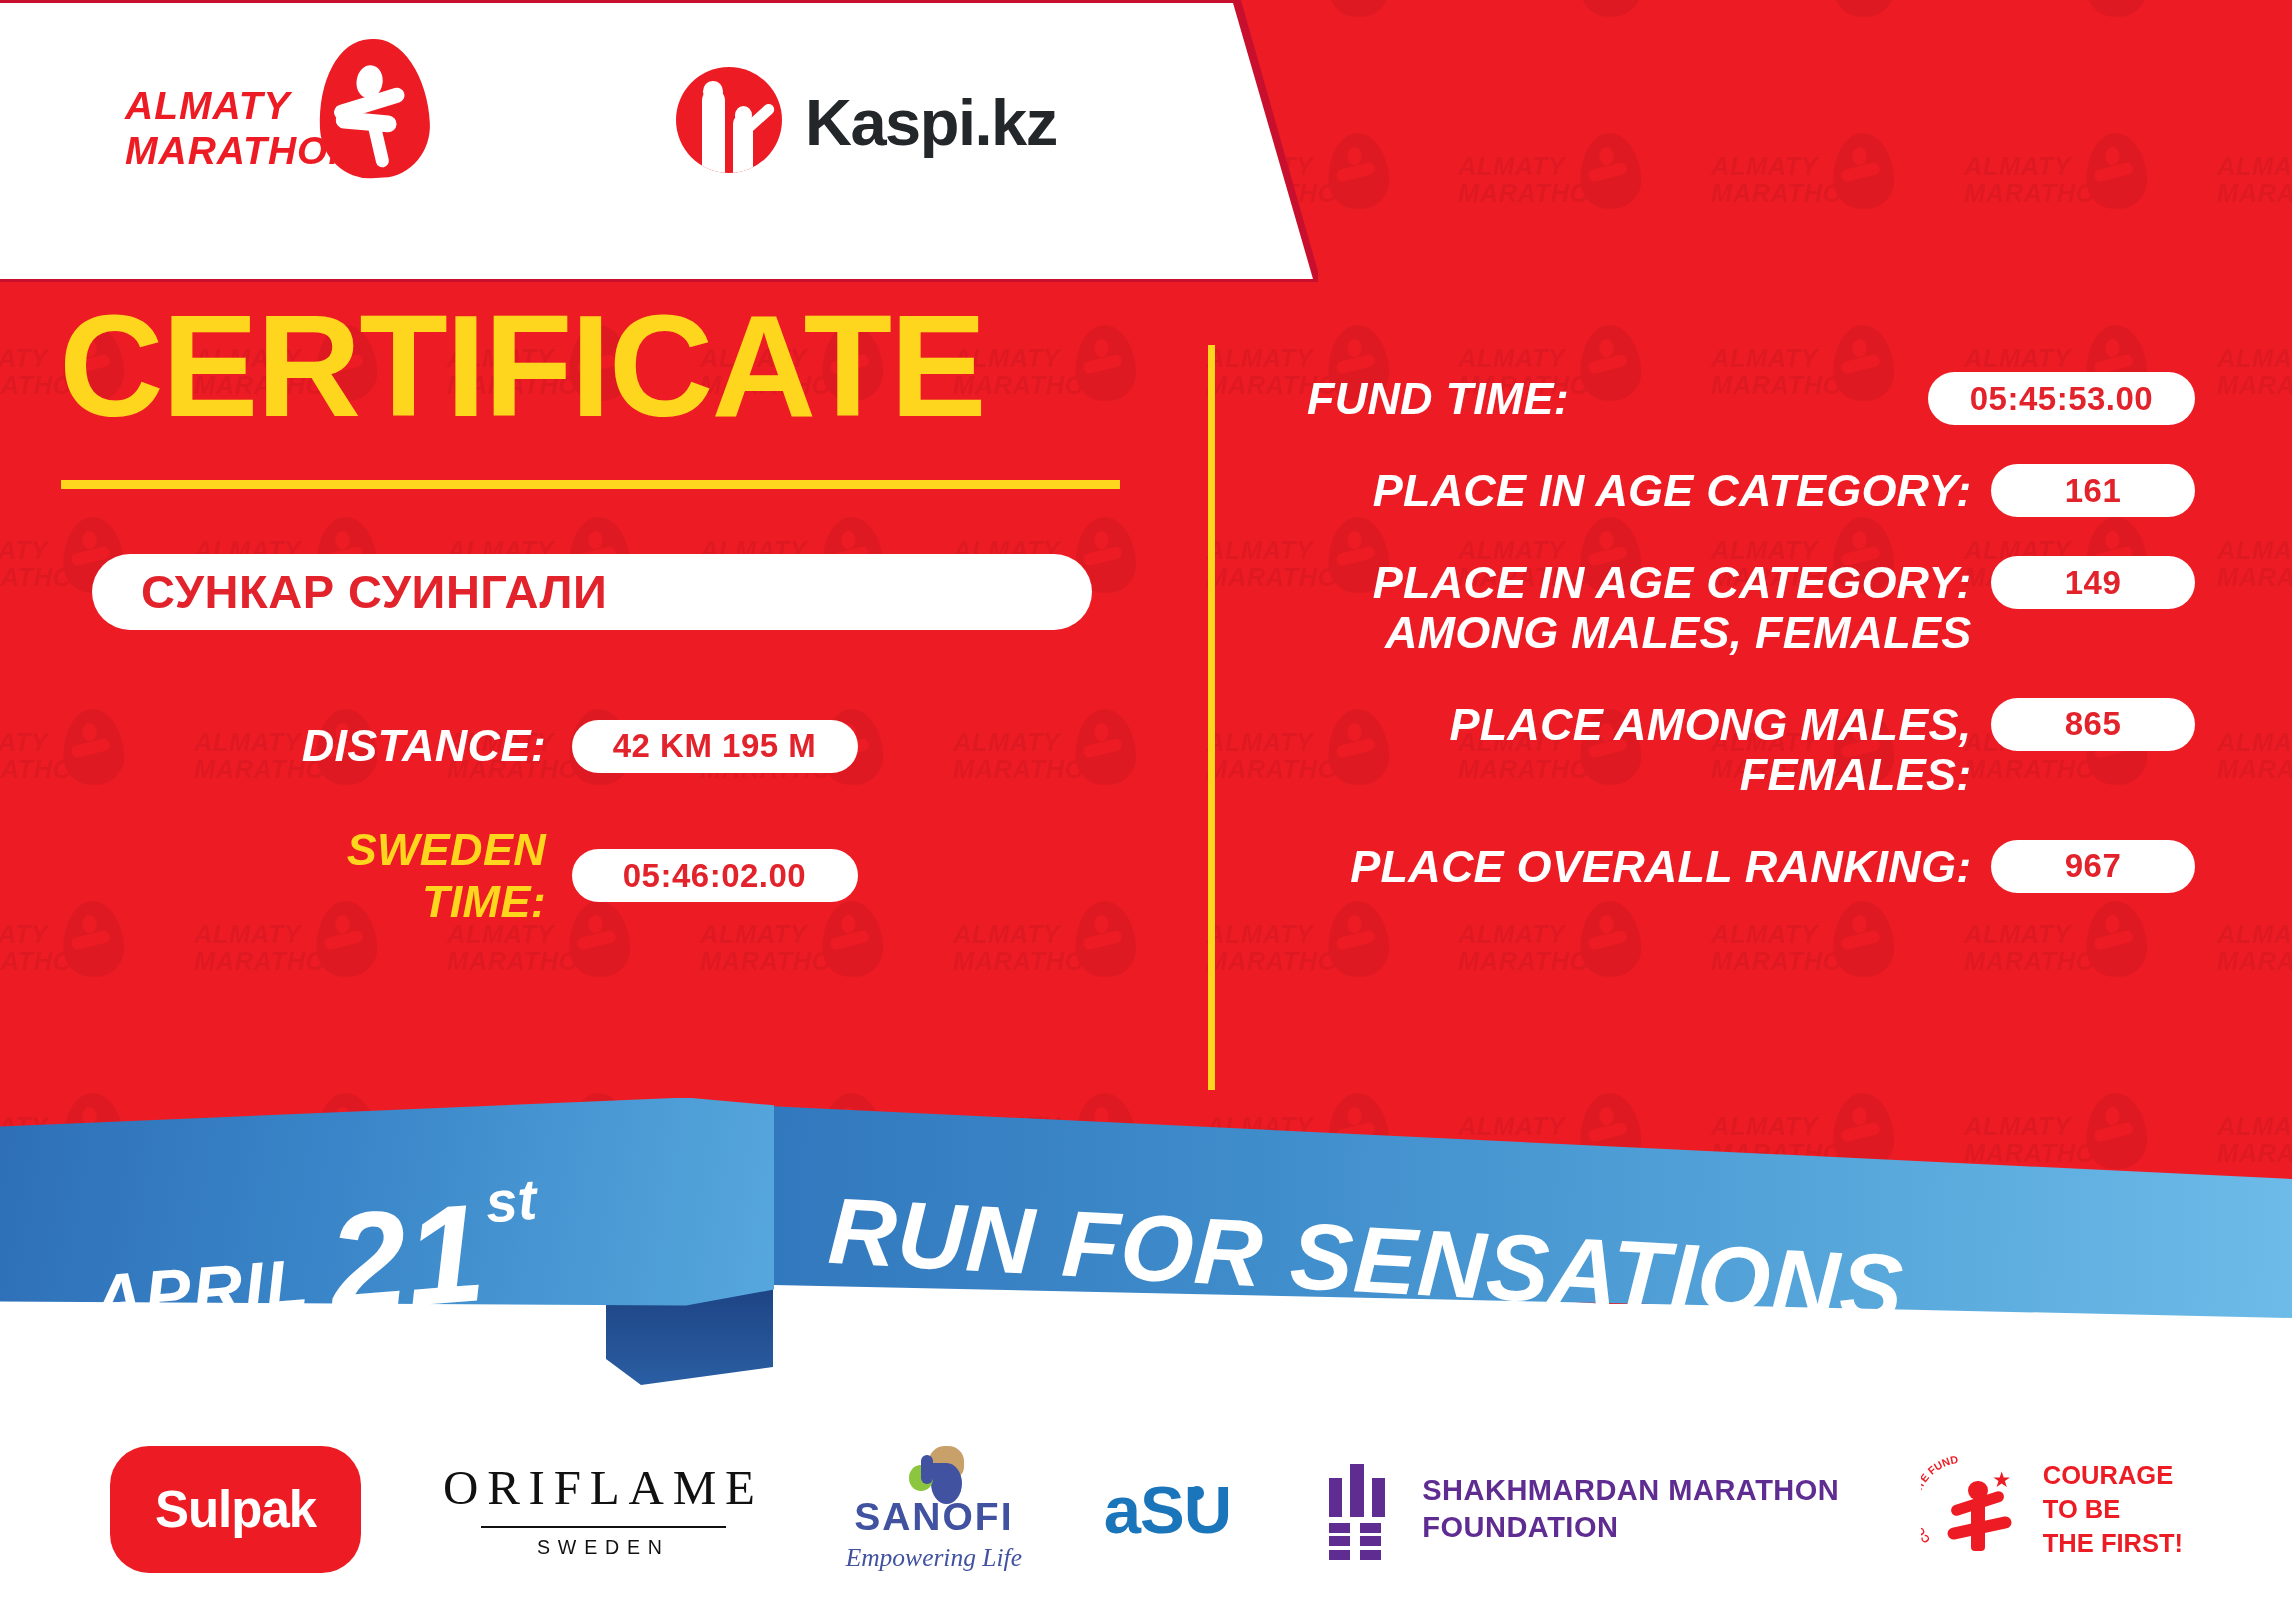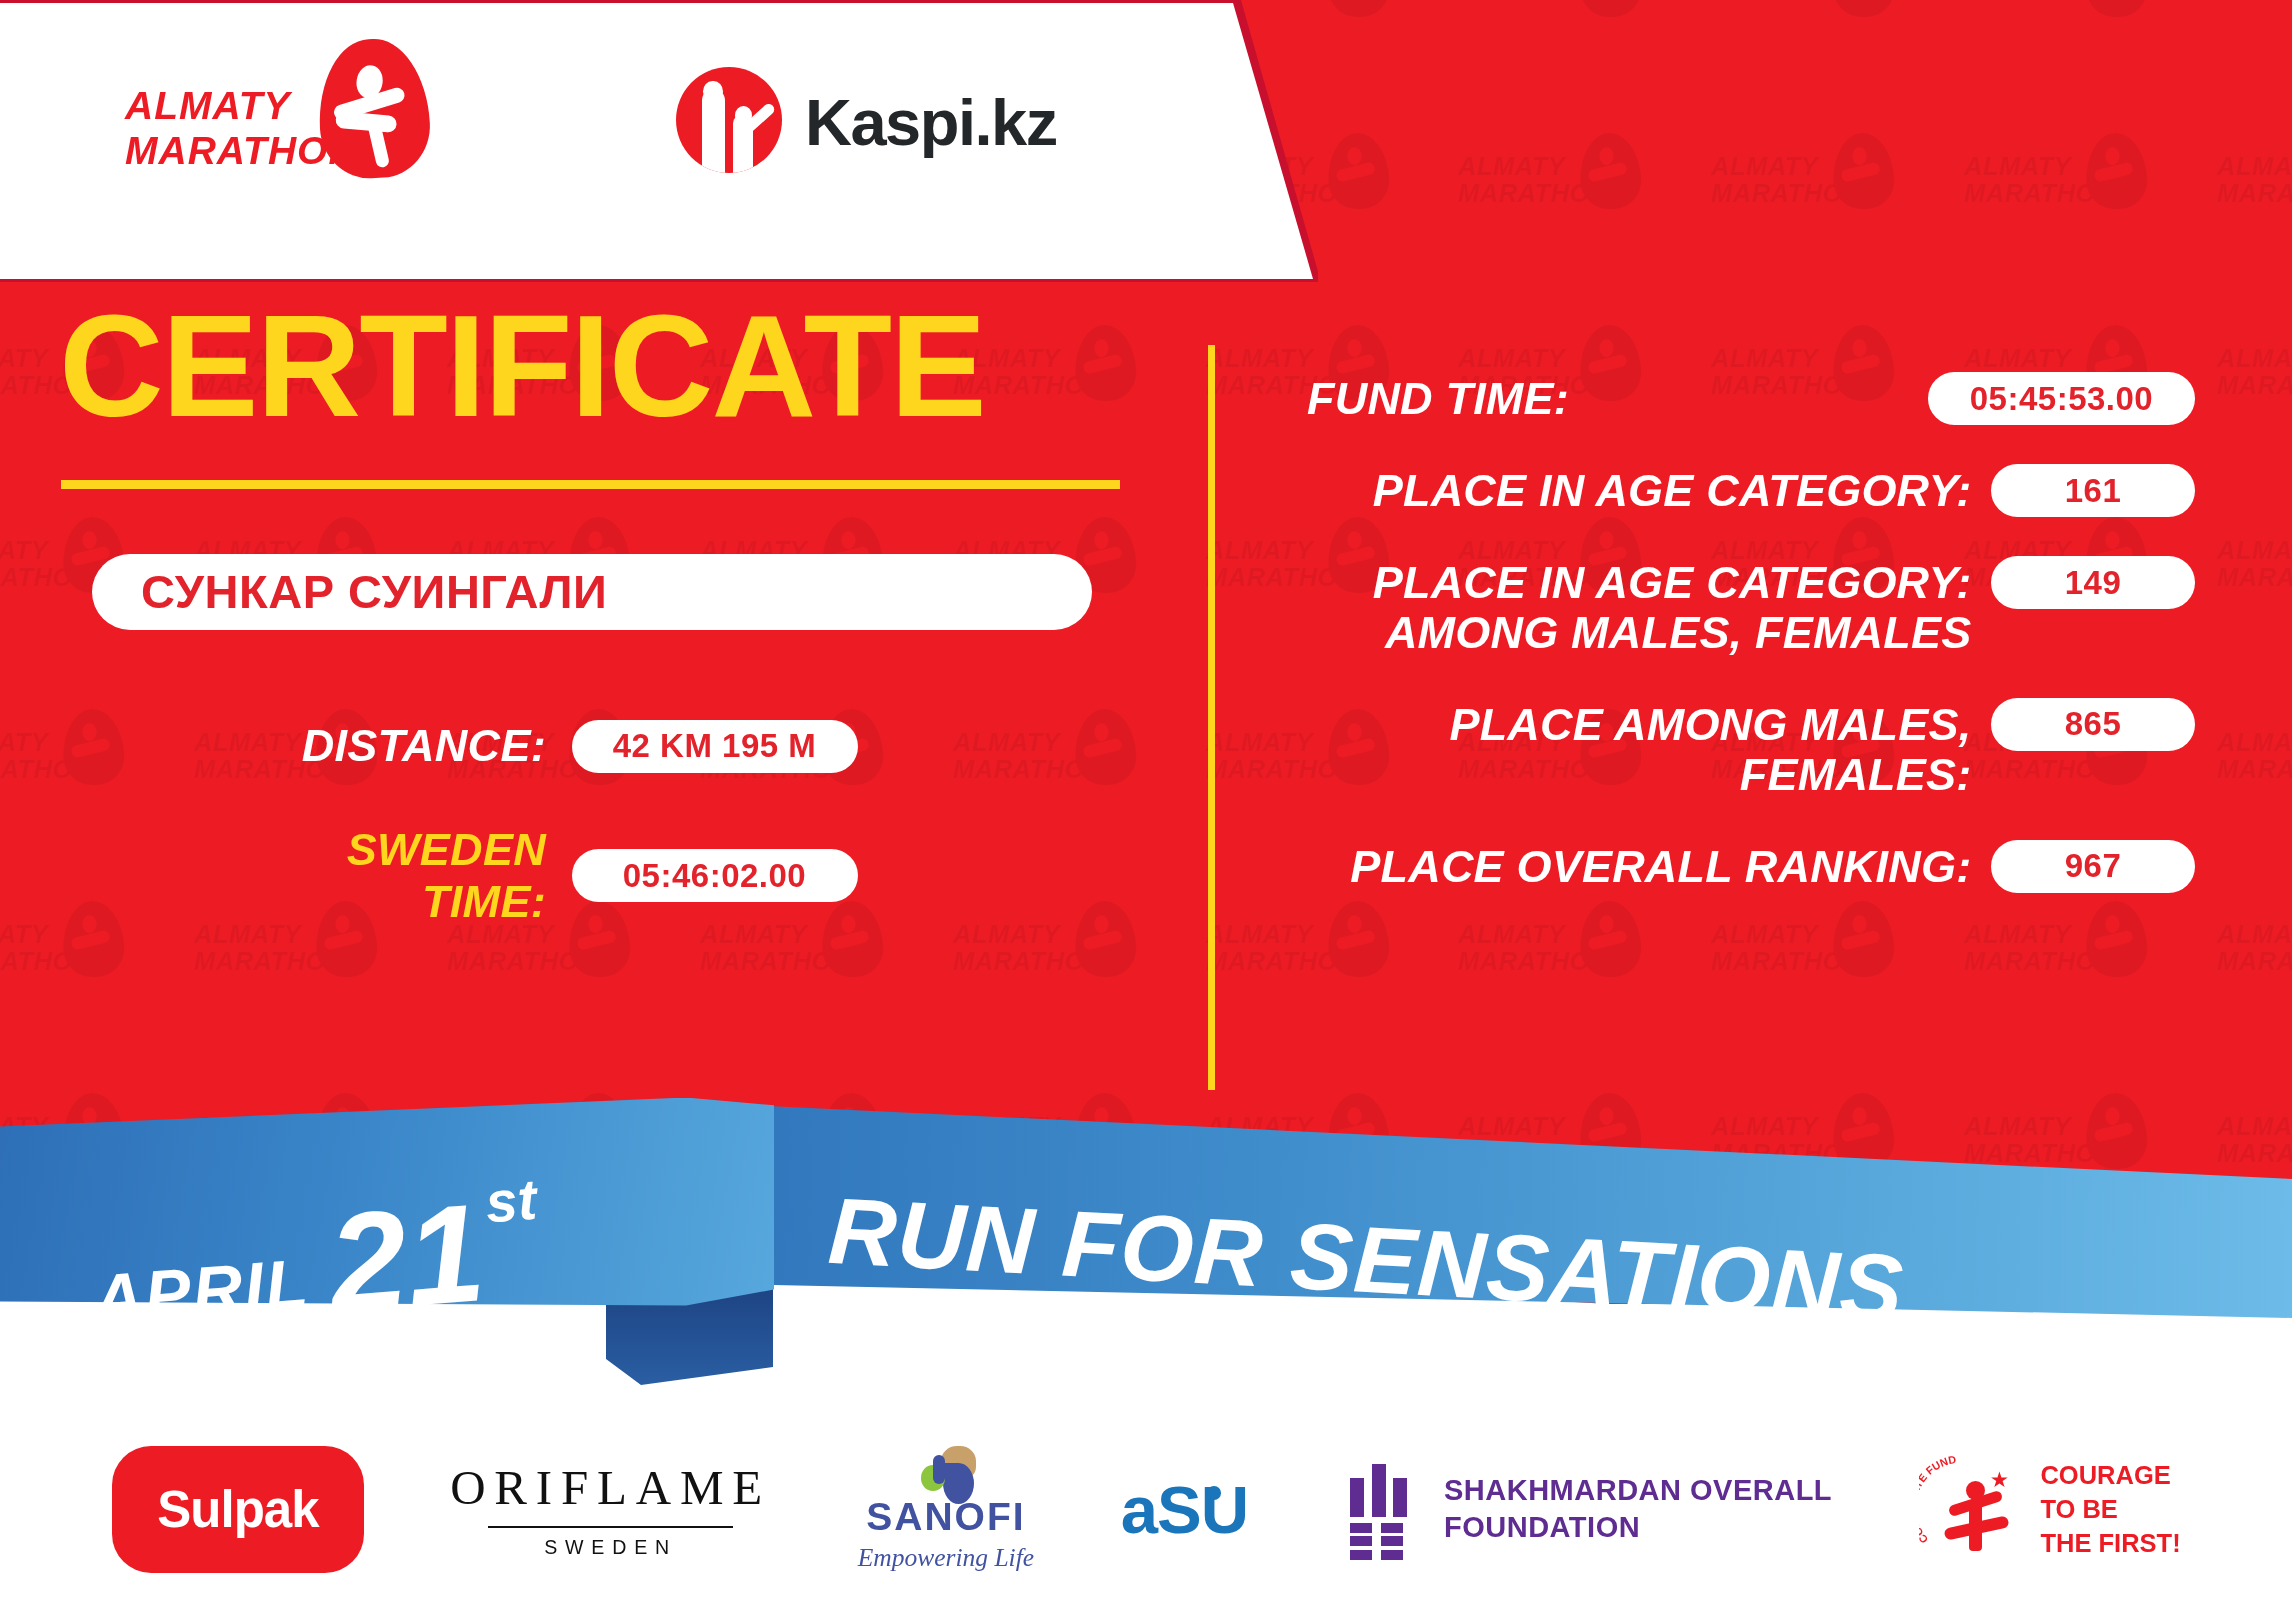--- a/index.html
+++ b/index.html
@@ -912,21 +912,21 @@
         <i class="b2"></i>
         <i class="b3"></i>
       <i class="r1"></i>
         <i class="r2"></i>
         <i class="r3"></i>
         <i class="r4"></i>
         <i class="r5"></i>
         <i class="r6"></i>
     </div>
     <div class="txt">
-      <span>SHAKHMARDAN OVERALL</span><br>
+      <span>SHAKHMARDAN MARATHON</span><br>
       <span>FOUNDATION</span>
     </div>
   </div>
 
   <div class="sponsor sp-courage">
     <div class="courage-mark">
       <svg class="arctext" viewBox="0 0 110 110">
         <path id="cArc" d="M 10,86 A 46,46 0 0 1 62,12" fill="none"></path>
         <text font-size="11" font-weight="bold" fill="#ed1c24" font-family="Liberation Sans, sans-serif">
           <textPath href="#cArc" id="arc-label">CORPORATE FUND</textPath>

